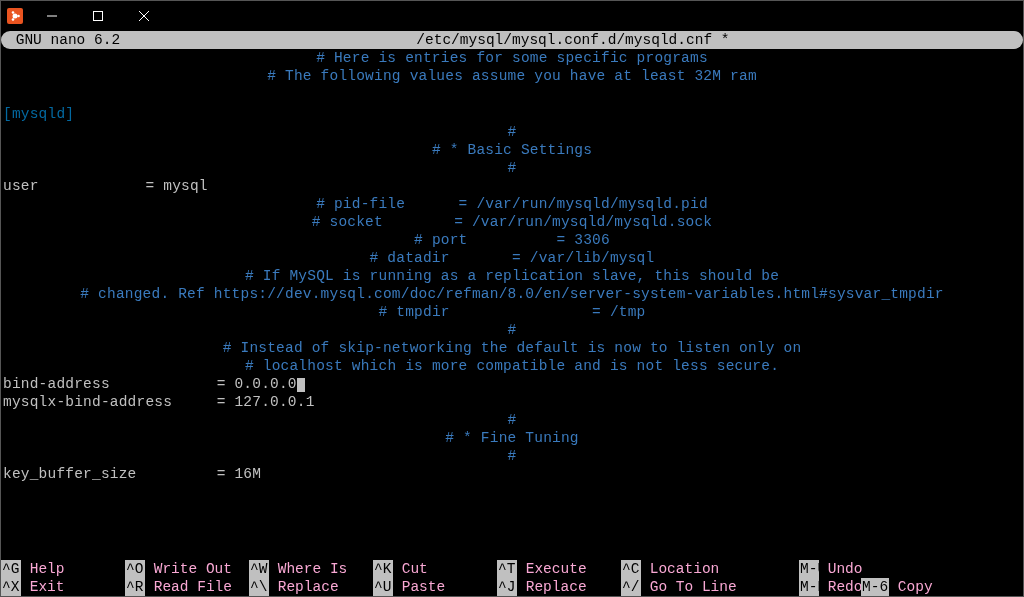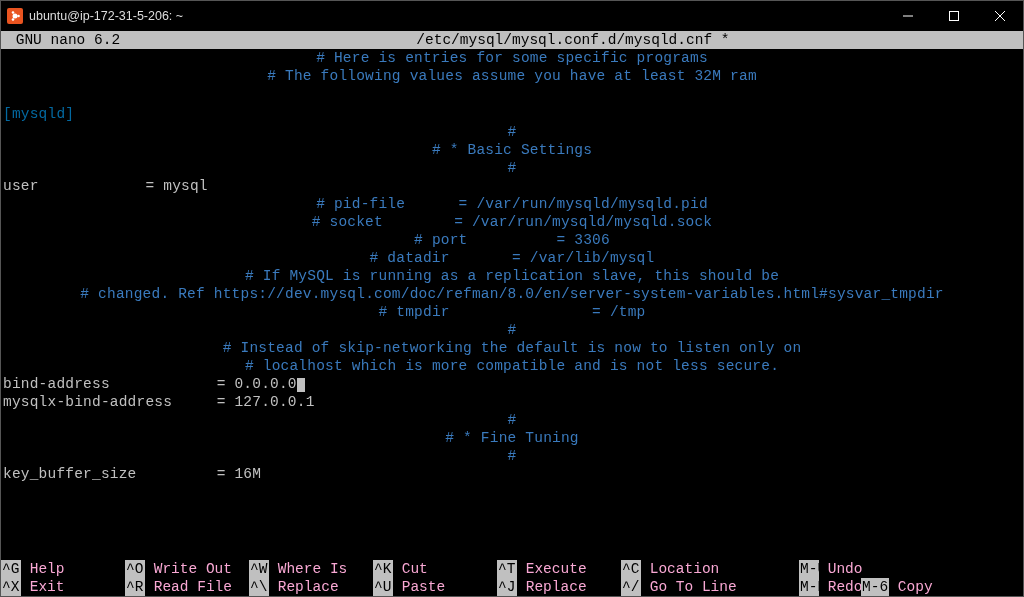--- a/index.html
+++ b/index.html
@@ -7,21 +7,21 @@
   .window { width: 1024px; height: 597px; display: flex; flex-direction: column; background: #000; border: 1px solid #555; }
   
   .titlebar { height: 30px; background: #000; display: flex; align-items: center; color: #ccc; user-select: none; }
   .titlebar .app-icon { width: 16px; height: 16px; margin: 0 6px; background: #e95420; display: inline-flex; align-items: center; justify-content: center; border-radius: 2px; }
   .titlebar .app-icon svg { width: 12px; height: 12px; }
   .titlebar .title-text { flex: 1; font-size: 12.5px; font-family: "Segoe UI", sans-serif; color: #ddd; }
   .titlebar .win-btns { display: flex; }
   .titlebar .win-btn { width: 46px; height: 30px; display: flex; align-items: center; justify-content: center; color: #fff; }
   .titlebar .win-btn svg { width: 10px; height: 10px; stroke: #fff; stroke-width: 1; fill: none; }
   
-  .nano-header { background: #c0c0c0; color: #000; display: flex; height: 18px; line-height: 18px; white-space: pre; }
+  .nano-header { background: #c0c0c0; color: #000; display: flex; height: 18px; line-height: 18px; white-space: pre; border-radius: 9px; }
   .nano-header .left { padding-left: 6px; }
   .nano-header .center { flex: 1; text-align: center; }
   .nano-header .right { padding-right: 6px; }
   
   .content { flex: 1; background: #000; white-space: pre; line-height: 18px; padding: 0 2px; overflow: hidden; letter-spacing: 0.2px; }
   .c-comment { color: #3a7abd; text-align: center; }
   .c-section { color: #0369a1; margin-top: 20px; }
   .c-plain { color: #c0c0c0; }
   .cursor { background: #c0c0c0; display:inline-block; width:8px; height:14px; vertical-align: text-bottom; }
   
@@ -46,21 +46,20 @@
 
   <div class="titlebar">
     <span class="app-icon">
       <svg viewBox="0 0 24 24">
           <circle cx="12" cy="12" r="5" fill="#fff"></circle>
           <circle cx="19" cy="12" r="2.6" fill="#fff"></circle>
           <circle cx="8" cy="5" r="2.6" fill="#fff"></circle>
           <circle cx="8" cy="19" r="2.6" fill="#fff"></circle>
         </svg>
     </span>
-    <span class="title-text">ubuntu@ip-172-31-5-206: ~</span>
     <div class="win-btns">
       <div class="win-btn">
         <svg viewBox="0 0 10 10">
             <line x1="0" y1="5" x2="10" y2="5"></line>
           </svg>
       </div>
       <div class="win-btn">
         <svg viewBox="0 0 10 10">
             <rect x="0.5" y="0.5" width="9" height="9"></rect>
           </svg>

